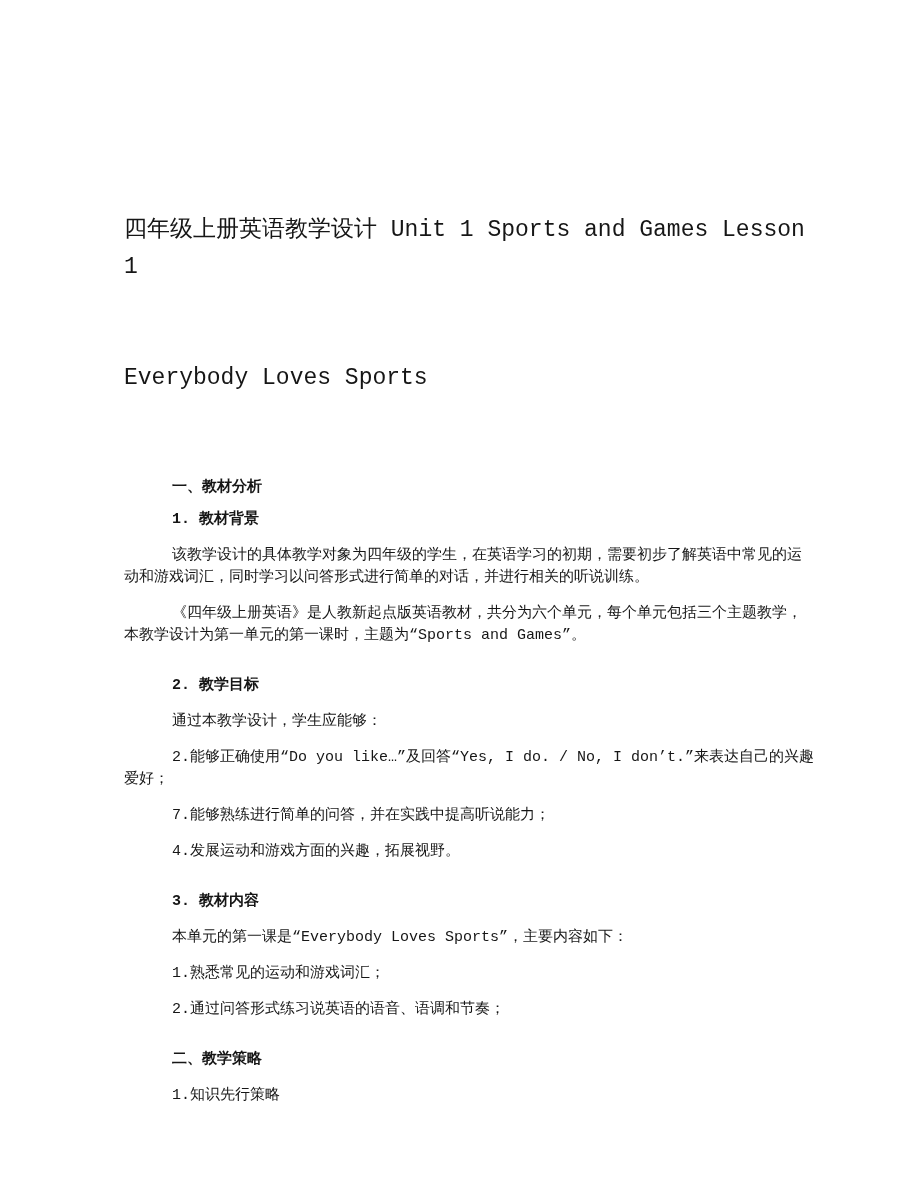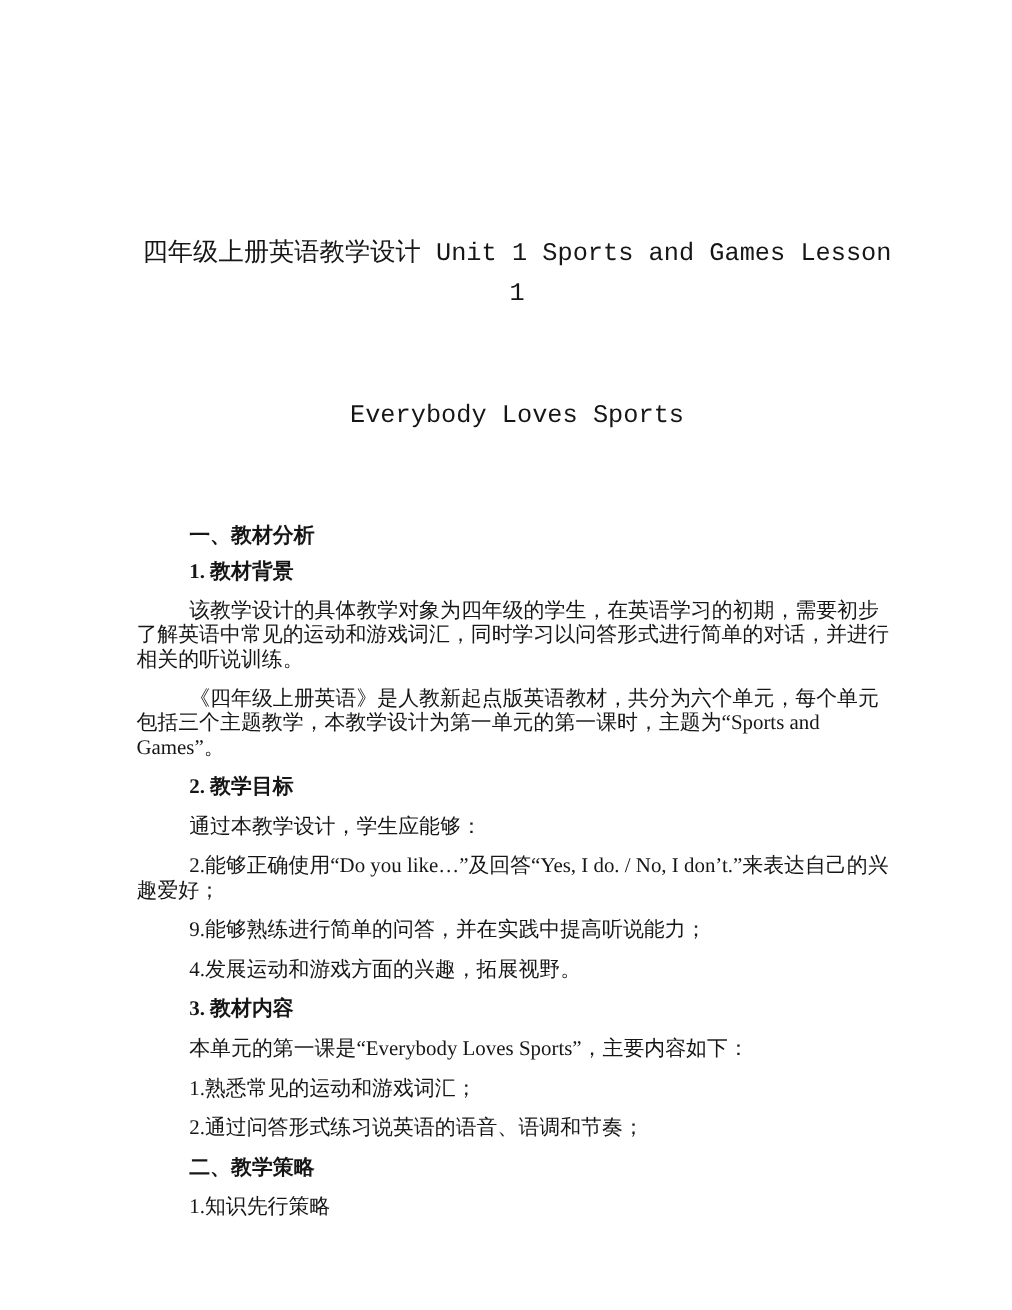--- a/index.html
+++ b/index.html
@@ -15,64 +15,63 @@
     font-family: "Liberation Mono", "DejaVu Sans Mono", monospace;
   }
   .page {
     box-sizing: border-box;
     width: 920px;
     height: 1191px;
     padding: 138px 104px 0 124px;
     background: #ffffff;
   }
   .doc-title {
-    text-align: center;
     font-size: 23px;
     line-height: 37px;
     font-weight: normal;
     white-space: pre-wrap;
     font-family: Liberation Mono, monospace;
   }
   .blocks {
     margin: 0;
   }
   .blk {
-    font-size: 19px;
+    font-size: 15px;
     line-height: 22px;
     margin: 14px 0 0 0;
     text-indent: 48px;
     white-space: pre-wrap;
     word-break: break-word;
-    font-family: Liberation Serif, serif;
   }
   .blocks > .blk:nth-child(1) { margin-top: 6px; }
   .blocks > .blk:nth-child(2) { margin-top: 10px; }
   .h1, .h2 {
     font-weight: bold;
+    margin-top: 28px;
   }
 </style>
 </head>
 <body>
 
 <div class="page">
 
   <div class="doc-title">
     <div>四年级上册英语教学设计 Unit 1 Sports and Games Lesson 1</div>
     <div>Everybody Loves Sports</div>
   </div>
 
   <div class="blocks">
     <div class="blk h1">一、教材分析</div>
     <div class="blk h2">1. 教材背景</div>
     <div class="blk p">该教学设计的具体教学对象为四年级的学生，在英语学习的初期，需要初步了解英语中常见的运动和游戏词汇，同时学习以问答形式进行简单的对话，并进行相关的听说训练。</div>
     <div class="blk p">《四年级上册英语》是人教新起点版英语教材，共分为六个单元，每个单元包括三个主题教学，本教学设计为第一单元的第一课时，主题为“Sports and Games”。</div>
     <div class="blk h2">2. 教学目标</div>
     <div class="blk p">通过本教学设计，学生应能够：</div>
     <div class="blk p">2.能够正确使用“Do you like…”及回答“Yes, I do. / No, I don’t.”来表达自己的兴趣爱好；</div>
-    <div class="blk p">9.能够熟练进行简单的问答，并在实践中提高听说能力；</div>
+    <div class="blk p">7.能够熟练进行简单的问答，并在实践中提高听说能力；</div>
     <div class="blk p">4.发展运动和游戏方面的兴趣，拓展视野。</div>
     <div class="blk h2">3. 教材内容</div>
     <div class="blk p">本单元的第一课是“Everybody Loves Sports”，主要内容如下：</div>
     <div class="blk p">1.熟悉常见的运动和游戏词汇；</div>
     <div class="blk p">2.通过问答形式练习说英语的语音、语调和节奏；</div>
     <div class="blk h1">二、教学策略</div>
     <div class="blk p">1.知识先行策略</div>
 
   </div>
 

